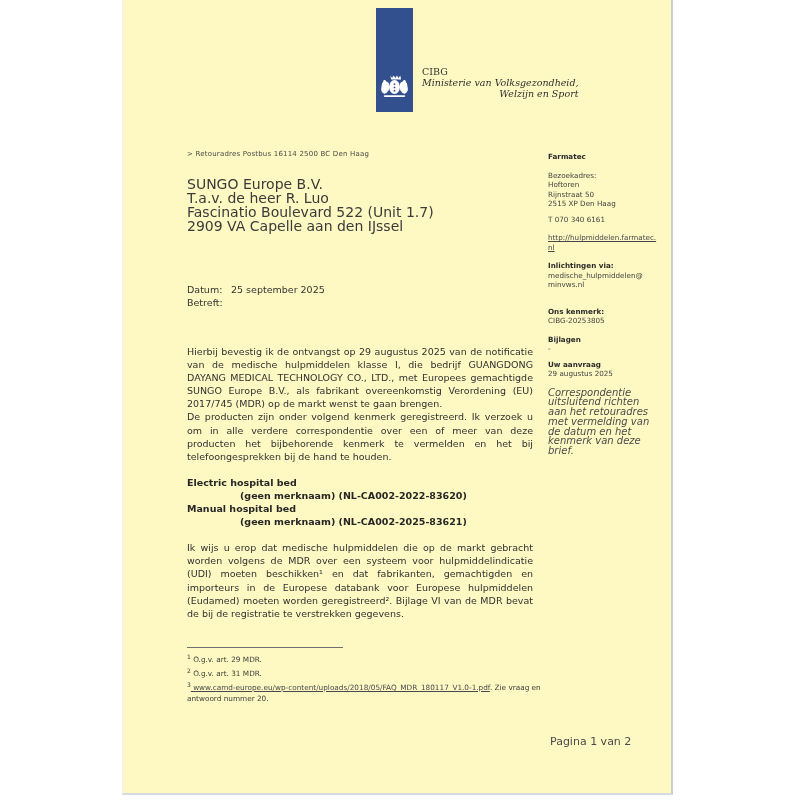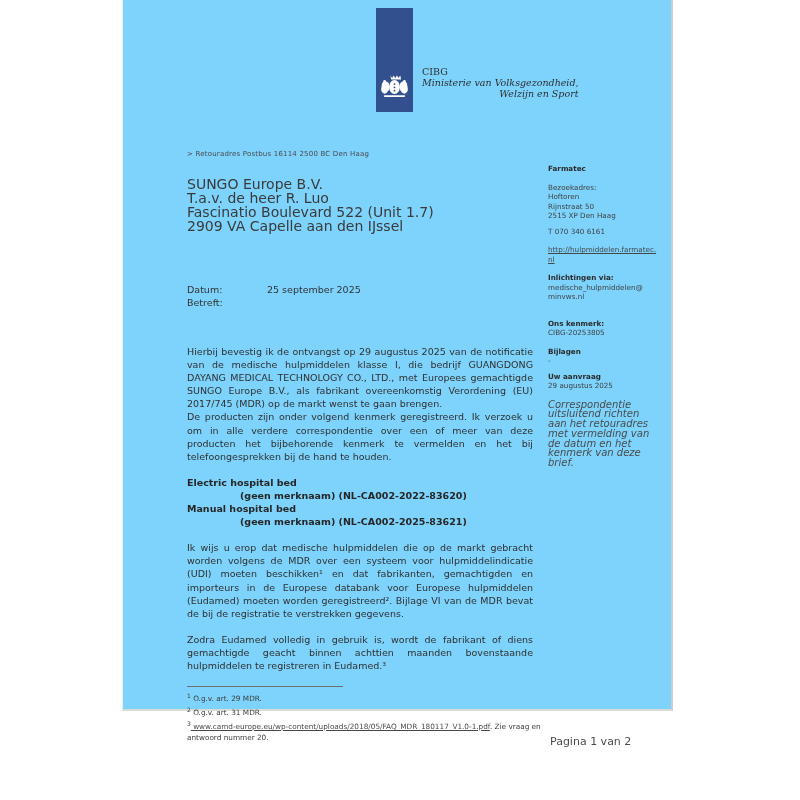--- a/index.html
+++ b/index.html
@@ -1,48 +1,48 @@
 <!DOCTYPE html>
 <html><head>
 <meta charset="utf-8">
 <style>
   * { margin:0; padding:0; box-sizing:border-box; }
   html,body { width:800px; height:800px; background:#ffffff; font-family:"DejaVu Sans", sans-serif; }
   .canvas { position:relative; width:800px; height:800px; background:#ffffff; overflow:hidden; }
 
   .scan-page {
-    position:absolute; left:122px; top:0; width:551px; height:711px;
-    background:#7dd3fc;
+    position:absolute; left:122px; top:0; width:551px; height:795px;
+    background:#fef9c3;
     border-left:1px solid #eef1f3;
     border-right:2px solid #c9ced2;
     border-bottom:2px solid #d8dbdd;
     color:#333;
   }
 
   
   .banner { position:absolute; left:253px; top:8px; width:37px; height:104px; background:#33508e; }
   .crest { position:absolute; left:2px; bottom:10px; width:33px; height:30px; }
   .logo-text { position:absolute; left:299px; top:66px; line-height:11px; color:#2e2e2e; }
   .logo-org { font-size:9.5px; font-family:"DejaVu Serif", serif; }
   .logo-ministry { font-size:9.5px; font-style:italic; font-family:"DejaVu Serif", serif;text-align:right; }
 
   
   .return-address { position:absolute; left:64px; top:150px; font-size:7px; color:#4a4a4a; letter-spacing:0.2px; }
   .recipient { position:absolute; left:64px; top:177px; font-size:14px; line-height:14px; color:#3a3a3a; }
 
   
-  .sidebar { position:absolute; left:425px; top:164px; width:112px; font-size:7.2px; line-height:9.5px; color:#3f3f3f; }
+  .sidebar { position:absolute; left:425px; top:152px; width:112px; font-size:7.2px; line-height:9.5px; color:#3f3f3f; }
   .sidebar .b { font-weight:bold; color:#2c2c2c; }
   .sb-gap-s { height:6px; } .sb-gap-m { height:9px; } .sb-gap-l { height:17px; }
   .sidebar .link { text-decoration:underline; color:#44484c; word-break:break-all; }
   .sidebar .note { font-style:italic; font-size:10px; line-height:9.8px; color:#4a4a4a; }
 
   
   .meta { position:absolute; left:64px; top:283px; font-size:9.5px; line-height:13px; color:#333; }
-  .meta .row { display:flex;gap:36px; }
+  .meta .row { display:flex; }
   .meta .lab { width:44px; }
 
   
   .body { position:absolute; left:64px; top:345px; width:346px; font-size:9.5px; line-height:13.1px; color:#303030; }
   .body p.j { text-align:justify; }
   .salutation { margin-bottom:14px; }
   .block-gap { height:13px; }
   .products { font-weight:bold; color:#262626; }
   .products .detail { padding-left:53px; }
 
@@ -137,21 +137,20 @@
       <div class="block-gap"></div>
       <div class="products">
         <div>Electric hospital bed</div>
         <div class="detail">(geen merknaam) (NL-CA002-2022-83620)</div>
         <div>Manual hospital bed</div>
         <div class="detail">(geen merknaam) (NL-CA002-2025-83621)</div>
       </div>
       <div class="block-gap"></div>
       <p class="j">Ik wijs u erop dat medische hulpmiddelen die op de markt gebracht worden volgens de MDR over een systeem voor hulpmiddelindicatie (UDI) moeten beschikken¹ en dat fabrikanten, gemachtigden en importeurs in de Europese databank voor Europese hulpmiddelen (Eudamed) moeten worden geregistreerd². Bijlage VI van de MDR bevat de bij de registratie te verstrekken gegevens.</p>
       <div class="block-gap"></div>
-      <p class="j">Zodra Eudamed volledig in gebruik is, wordt de fabrikant of diens gemachtigde geacht binnen achttien maanden bovenstaande hulpmiddelen te registreren in Eudamed.³</p>
 
       <div class="footnotes">
         <div class="fn-rule"></div>
         <div><sup>1</sup><span> O.g.v. art. 29 MDR.</span></div>
         <div><sup>2</sup><span> O.g.v. art. 31 MDR.</span></div>
         <div><sup>3</sup><span class="fn-link"> www.camd-europe.eu/wp-content/uploads/2018/05/FAQ_MDR_180117_V1.0-1.pdf</span><span>. Zie vraag en antwoord nummer 20.</span></div>
       </div>
     </div>
 
     <div class="page-footer">Pagina 1 van 2</div>

